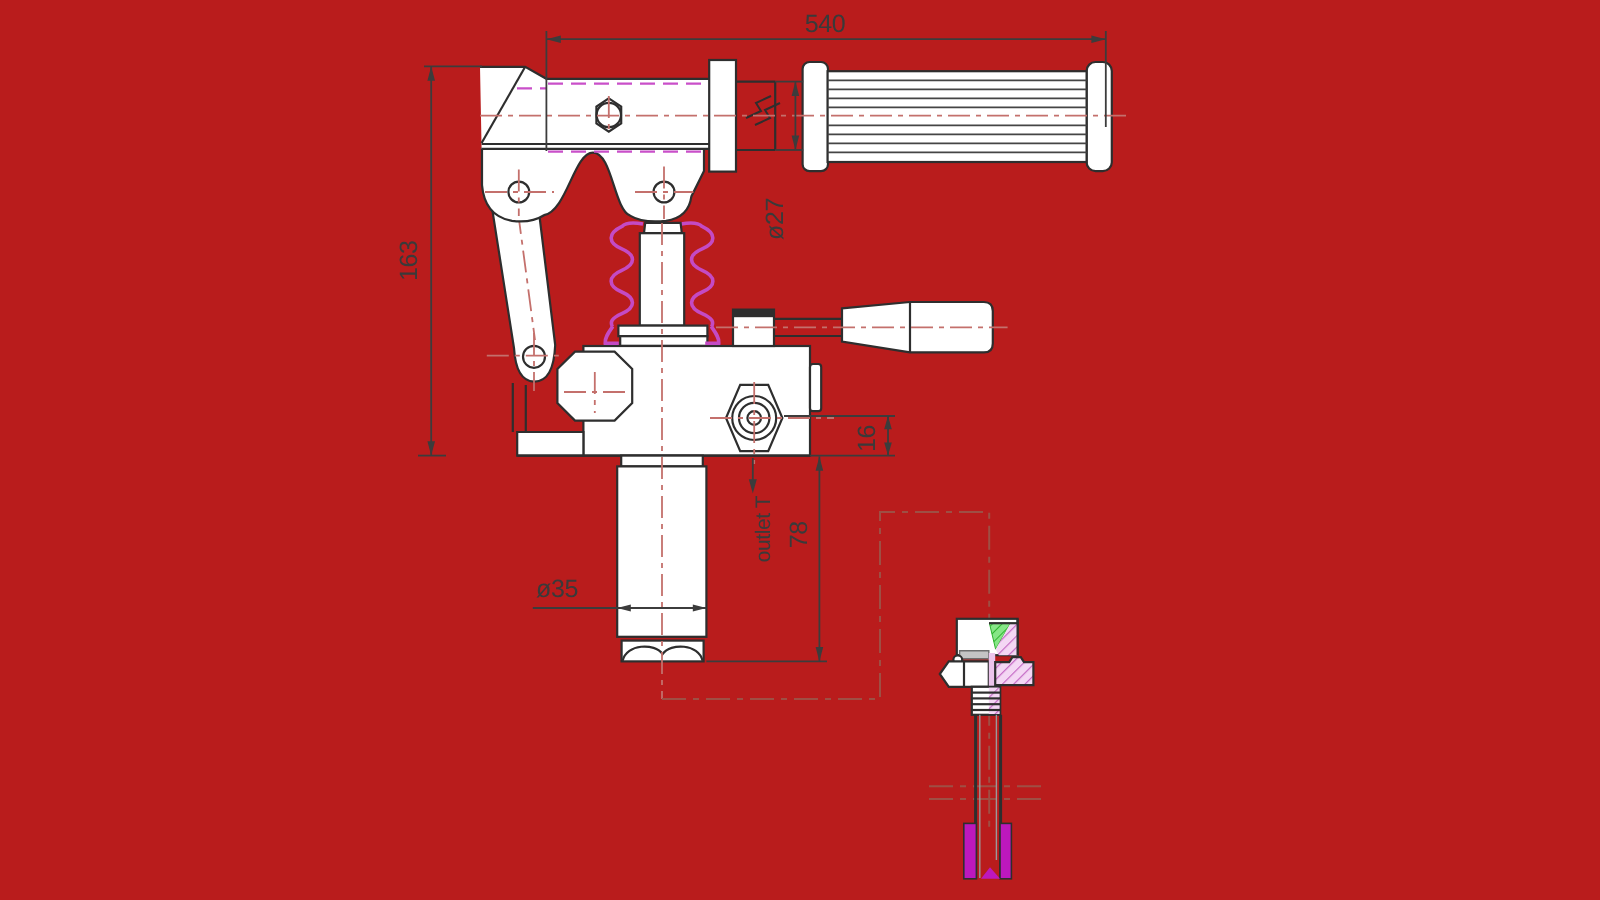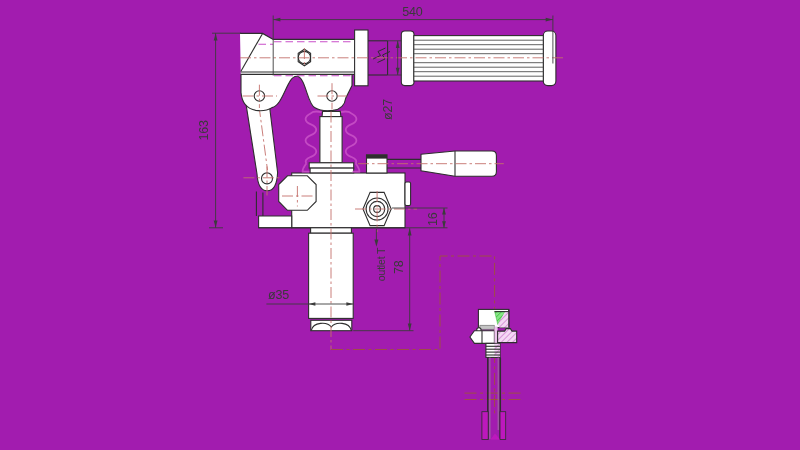--- a/index.html
+++ b/index.html
@@ -1,16 +1,16 @@
 <!DOCTYPE html>
 <html><head>
 <meta charset="utf-8">
 <style>
   html,body{margin:0;padding:0;background:#ffffff;}
-  .stage{position:relative;width:800px;height:450px;background:#a21caf;overflow:hidden;
+  .stage{position:relative;width:800px;height:450px;background:#b91c1c;overflow:hidden;
          font-family:"Liberation Sans",sans-serif;text-align:center;}
   svg{display:block;}
   text{font-family:"Liberation Sans","DejaVu Sans",sans-serif;fill:#3a3a3a;}
   .dim-label{font-size:12.5px;letter-spacing:-0.2px;}
   .small-label{font-size:10.5px;letter-spacing:-0.2px;}
   .outline{stroke:#2e2e2e;stroke-width:1.1;fill:none;}
   .outline-f{stroke:#2e2e2e;stroke-width:1.1;fill:#ffffff;}
   .thin{stroke:#3c3c3c;stroke-width:0.9;fill:none;}
   .arrow{fill:#3c3c3c;stroke:none;}
   .centerline{stroke-width:0.9;fill:none;stroke-dasharray:11 3 2.5 3;}

